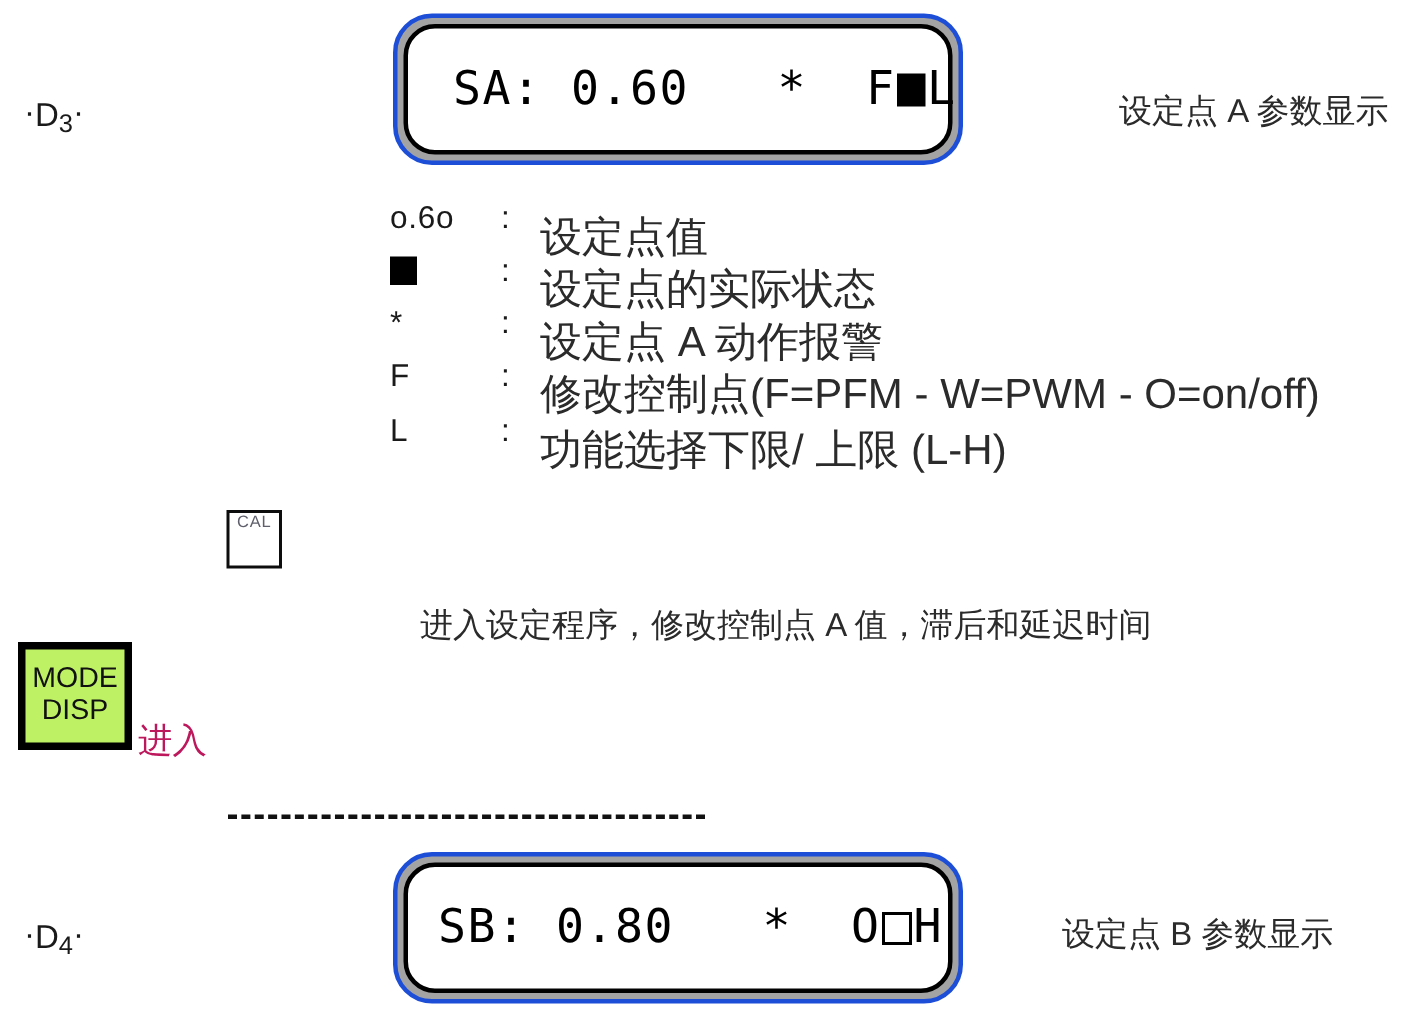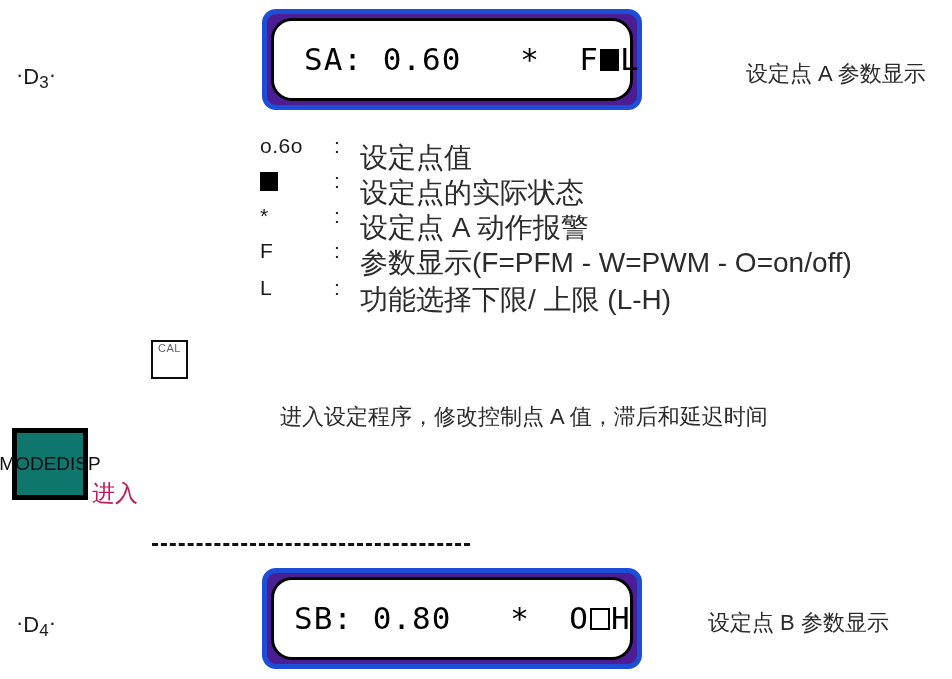--- a/index.html
+++ b/index.html
@@ -27,23 +27,23 @@
   }
   .step-label .dot { font-size: 22px; vertical-align: 2px; }
   .step-label .sub {
     font-size: 17px;
     vertical-align: -4px;
   }
 
   
   .lcd-outer {
     box-sizing: border-box;
-    border: 5px solid #1d4ed8;
-    border-radius: 14px;
-    background: #4c1d95;
+    border: 3px solid #1d4ed8;
+    border-radius: 26px;
+    background: #a3a3a3;
     padding: 4px;
   }
   .lcd-inner {
     box-sizing: border-box;
     width: 100%;
     height: 100%;
     border: 3px solid #000000;
     border-radius: 21px;
     background: #ffffff;
     display: flex;
@@ -148,23 +148,23 @@
     display: flex;
     justify-content: center;
     font-family: "Liberation Sans", sans-serif;
     font-size: 11px;
     color: #5f5f6b;
     letter-spacing: 0.5px;
   }
   .btn-mode {
     box-sizing: border-box;
     border: 5px solid #000000;
-    background: #0f766e;
-    display: flex;
-    flex-direction: row;
+    background: #bef264;
+    display: flex;
+    flex-direction: column;
     align-items: center;
     justify-content: center;
     font-family: "Liberation Sans", sans-serif;
     font-size: 19px;
     color: #111111;
     line-height: 1.08;
   }
   .instr-cn {
     font-family: "Liberation Sans", sans-serif;
     font-size: 22px;
@@ -217,21 +217,21 @@
 
   <div class="legend-row" style="top:70px;">
     <span class="legend-sym"><span class="ast">*</span></span>
     <span class="legend-colon">:</span>
     <span class="legend-desc">设定点 A 动作报警</span>
   </div>
 
   <div class="legend-row" style="top:105px;">
     <span class="legend-sym">F</span>
     <span class="legend-colon">:</span>
-    <span class="legend-desc">参数显示(F=PFM - W=PWM - O=on/off)</span>
+    <span class="legend-desc">修改控制点(F=PFM - W=PWM - O=on/off)</span>
   </div>
 
   <div class="legend-row" style="top:142px;">
     <span class="legend-sym">L</span>
     <span class="legend-colon">:</span>
     <span class="legend-desc">功能选择下限/ 上限 (L-H)</span>
   </div>
 
 </div>
 

